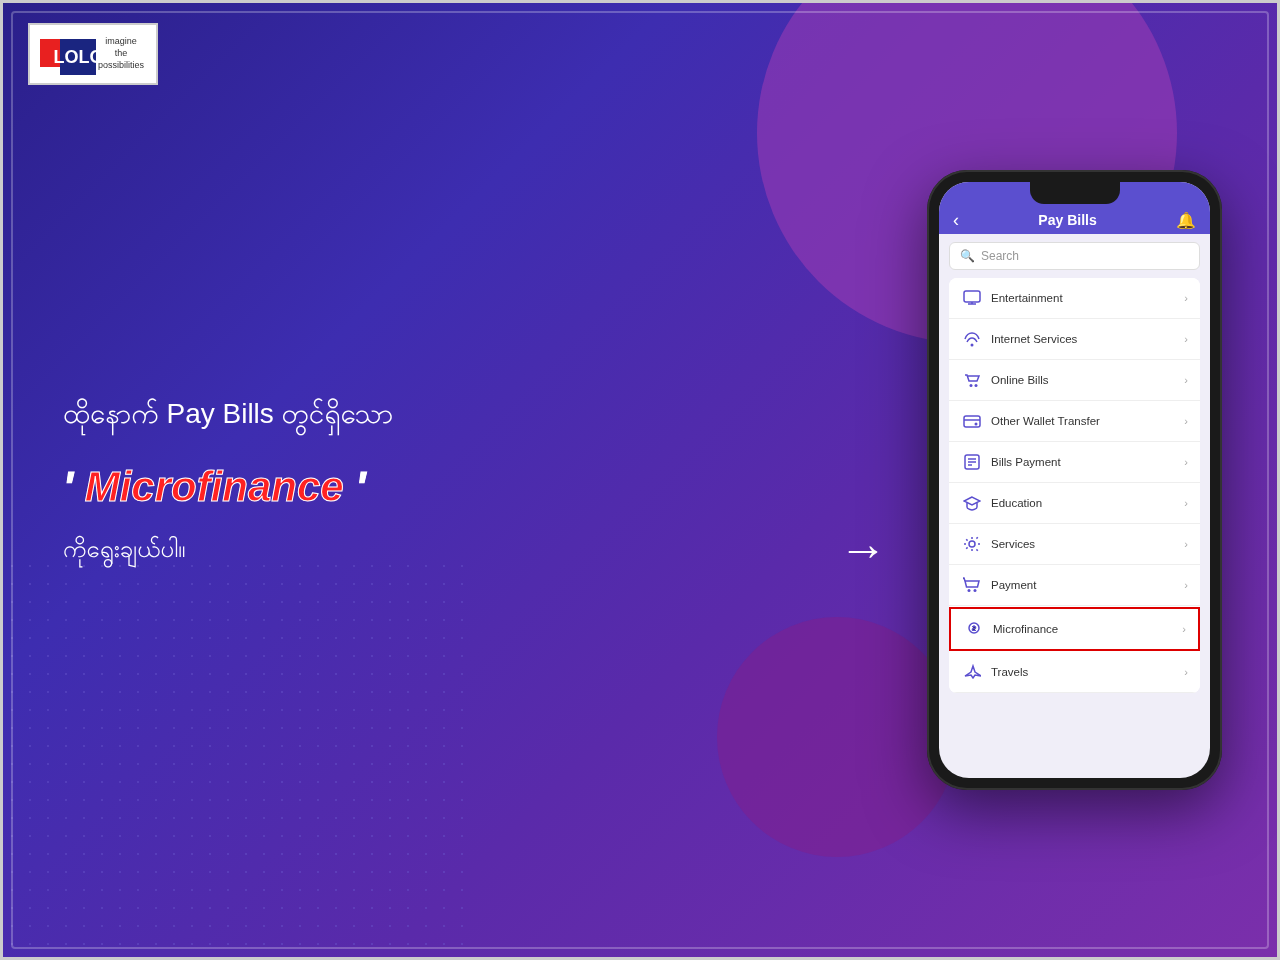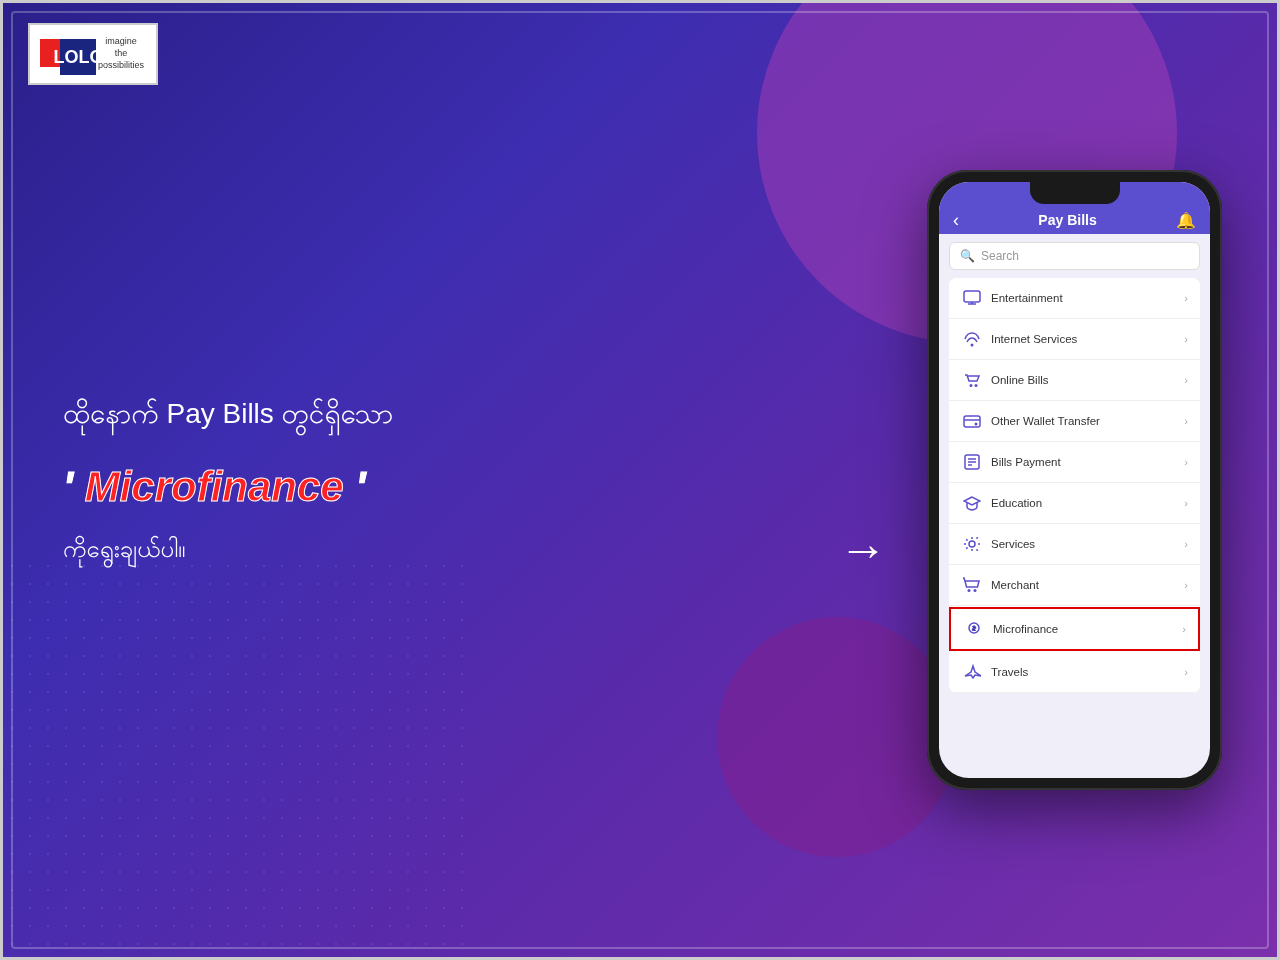--- a/index.html
+++ b/index.html
@@ -442,21 +442,21 @@
 
         <div class="menu-item">
           <div class="menu-item-icon">
             <svg width="18" height="16" viewBox="0 0 18 16">
                 <path d="M2 4h14l-1.5 6H3.5z" fill="none" stroke="#5b4fcf" stroke-width="1.5"></path>
                 <circle cx="6" cy="13.5" r="1.5" fill="#5b4fcf"></circle>
                 <circle cx="12" cy="13.5" r="1.5" fill="#5b4fcf"></circle>
                 <path d="M2 4L1 1H-0" stroke="#5b4fcf" stroke-width="1.5"></path>
               </svg>
           </div>
-          <span class="menu-item-label">Merchant</span>
+          <span class="menu-item-label">Payment</span>
           <span class="menu-item-chevron">›</span>
         </div>
 
         <div class="menu-item highlighted" style="border:2.5px solid #dd0000; margin:1px 0;">
           <div class="menu-item-icon">
             <svg width="18" height="16" viewBox="0 0 18 16">
                 <circle cx="9" cy="7" r="5" fill="none" stroke="#5b4fcf" stroke-width="1.5"></circle>
                 <path d="M9 4v6M7 5.5h3c1 0 1 2 0 2H8c-1 0-1 2 0 2h3" stroke="#5b4fcf" stroke-width="1.2"></path>
               </svg>
           </div>

